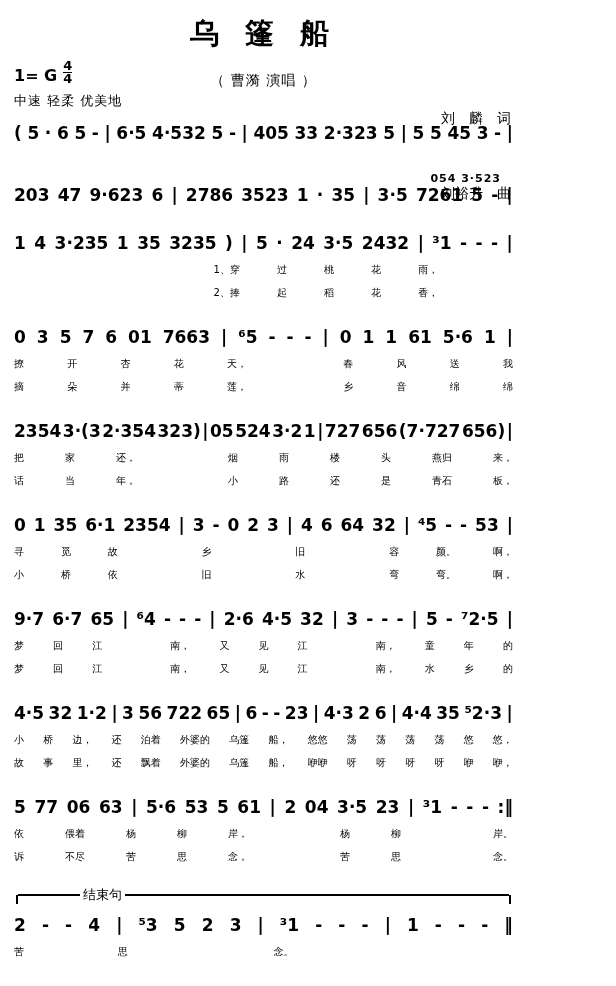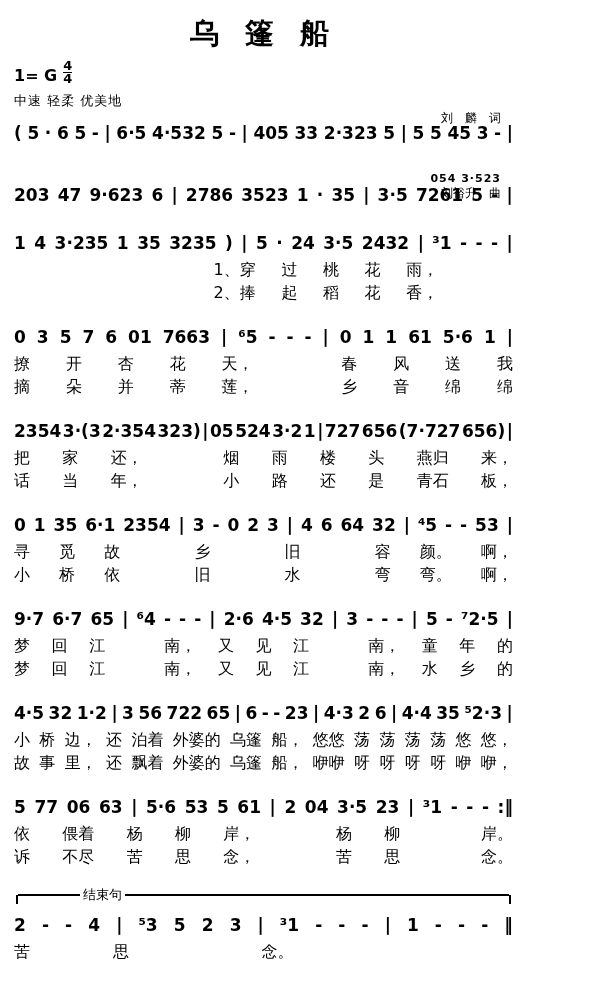--- a/index.html
+++ b/index.html
@@ -18,33 +18,33 @@
     letter-spacing:8px;
     margin:4px 0 2px;
     white-space:pre;
   }
   .hrow { position:relative; height:62px; }
   .keyblock { position:absolute; left:0; top:4px; font-weight:bold; font-size:16px; display:flex; align-items:flex-end; }
   .frac { display:inline-flex; flex-direction:column; margin-left:6px; font-size:13px; line-height:12px; font-weight:bold; text-align:center; }
   .frac .den { border-top:1.5px solid #000; }
   .tempo { position:absolute; left:0; top:36px; font-size:13px; letter-spacing:1px; white-space:pre; }
   .subtitle { position:absolute; left:0; right:0; top:16px; text-align:center; font-size:14px; letter-spacing:1px; white-space:pre; }
-  .credits { position:absolute; right:12px; top:0; font-size:12px; line-height:25px; text-align:right; white-space:pre; }
+  .credits { position:absolute; right:2px; top:0; font-size:14px; line-height:25px; text-align:right; white-space:pre; }
 
   .sys { margin-bottom:18px; }
   .sys.s1 { margin-bottom:32px; }
   .sys.s2 { margin-bottom:18px; position:relative; }
   .music {
     display:flex; justify-content:space-between; align-items:baseline;
     font-weight:bold; font-size:17px; line-height:30px;
     white-space:pre;
   }
   .lyric {
     display:flex; justify-content:space-between;
-    font-size:16px; line-height:23px;
+    font-size:10px; line-height:23px;
     white-space:pre;
     align-items:flex-end;
   }
   .lyr-right { margin-left:40%; margin-right:15%; }
   .lyr-short { width:56%; }
   .grace { position:absolute; right:12px; top:-8px; font-size:11px; font-weight:bold; letter-spacing:1px; }
 
   .bracket { display:flex; align-items:center; height:18px; margin:12px 2px 6px 2px; }
   .b-tick { width:2px; height:9px; background:#000; position:relative; top:4px; }
   .b-line { height:1.5px; background:#000; }
@@ -61,20 +61,21 @@
 
   <div class="hrow">
     <div class="keyblock">
       <span>1= G</span>
       <span class="frac">
         <span>4</span>
         <span class="den">4</span>
       </span>
     </div>
     <div class="tempo">中速 轻柔 优美地</div>
+    <div class="subtitle">（ 曹漪 演唱 ）</div>
     <div class="credits">
       <div>刘　麟　词</div>
       <div>刘裕升　曲</div>
     </div>
   </div>
 
   <div class="sys s1">
     <div class="music"><span>(</span><span>5</span><span>·</span><span>6</span><span>5</span><span>-</span><span>|</span><span>6·5</span><span>4·532</span><span>5</span><span>-</span><span>|</span><span>405</span><span>33</span><span>2·323</span><span>5</span><span>|</span><span>5</span><span>5</span><span>45</span><span>3</span><span>-</span><span>|</span></div>
   </div>
 

